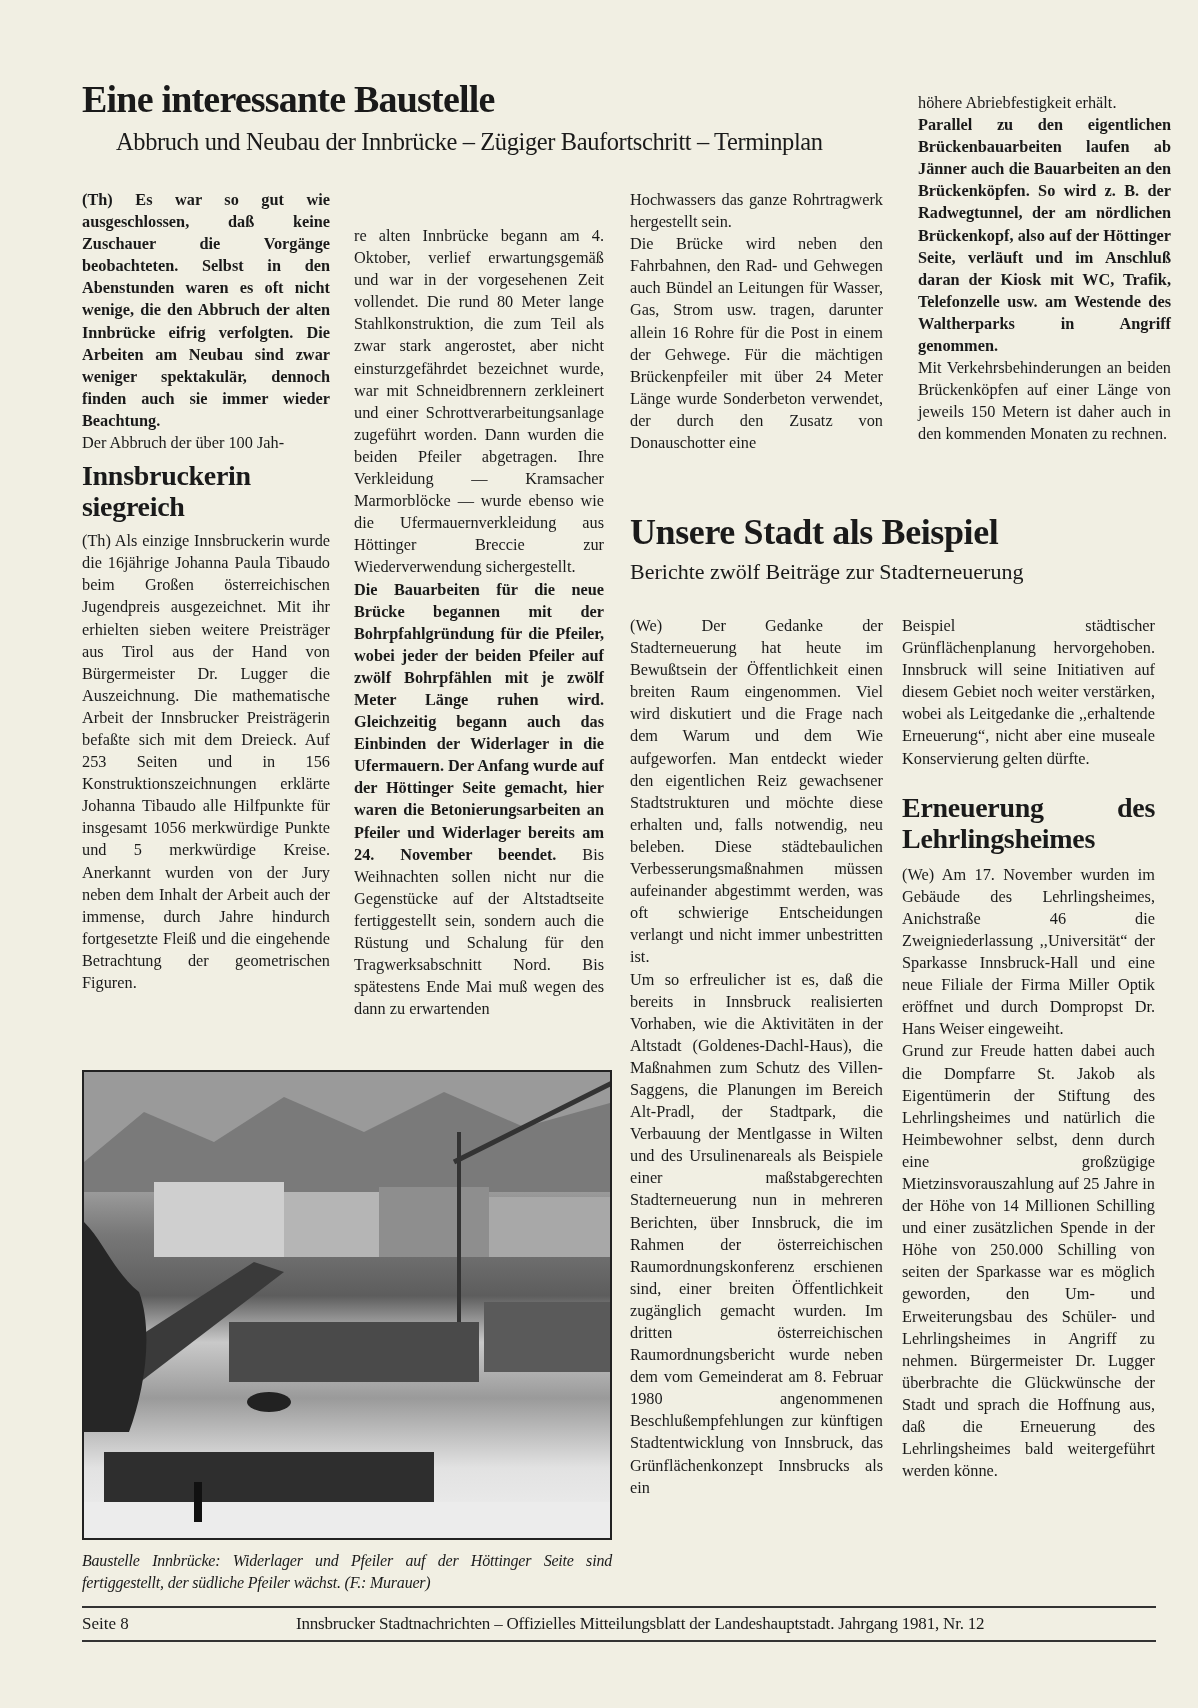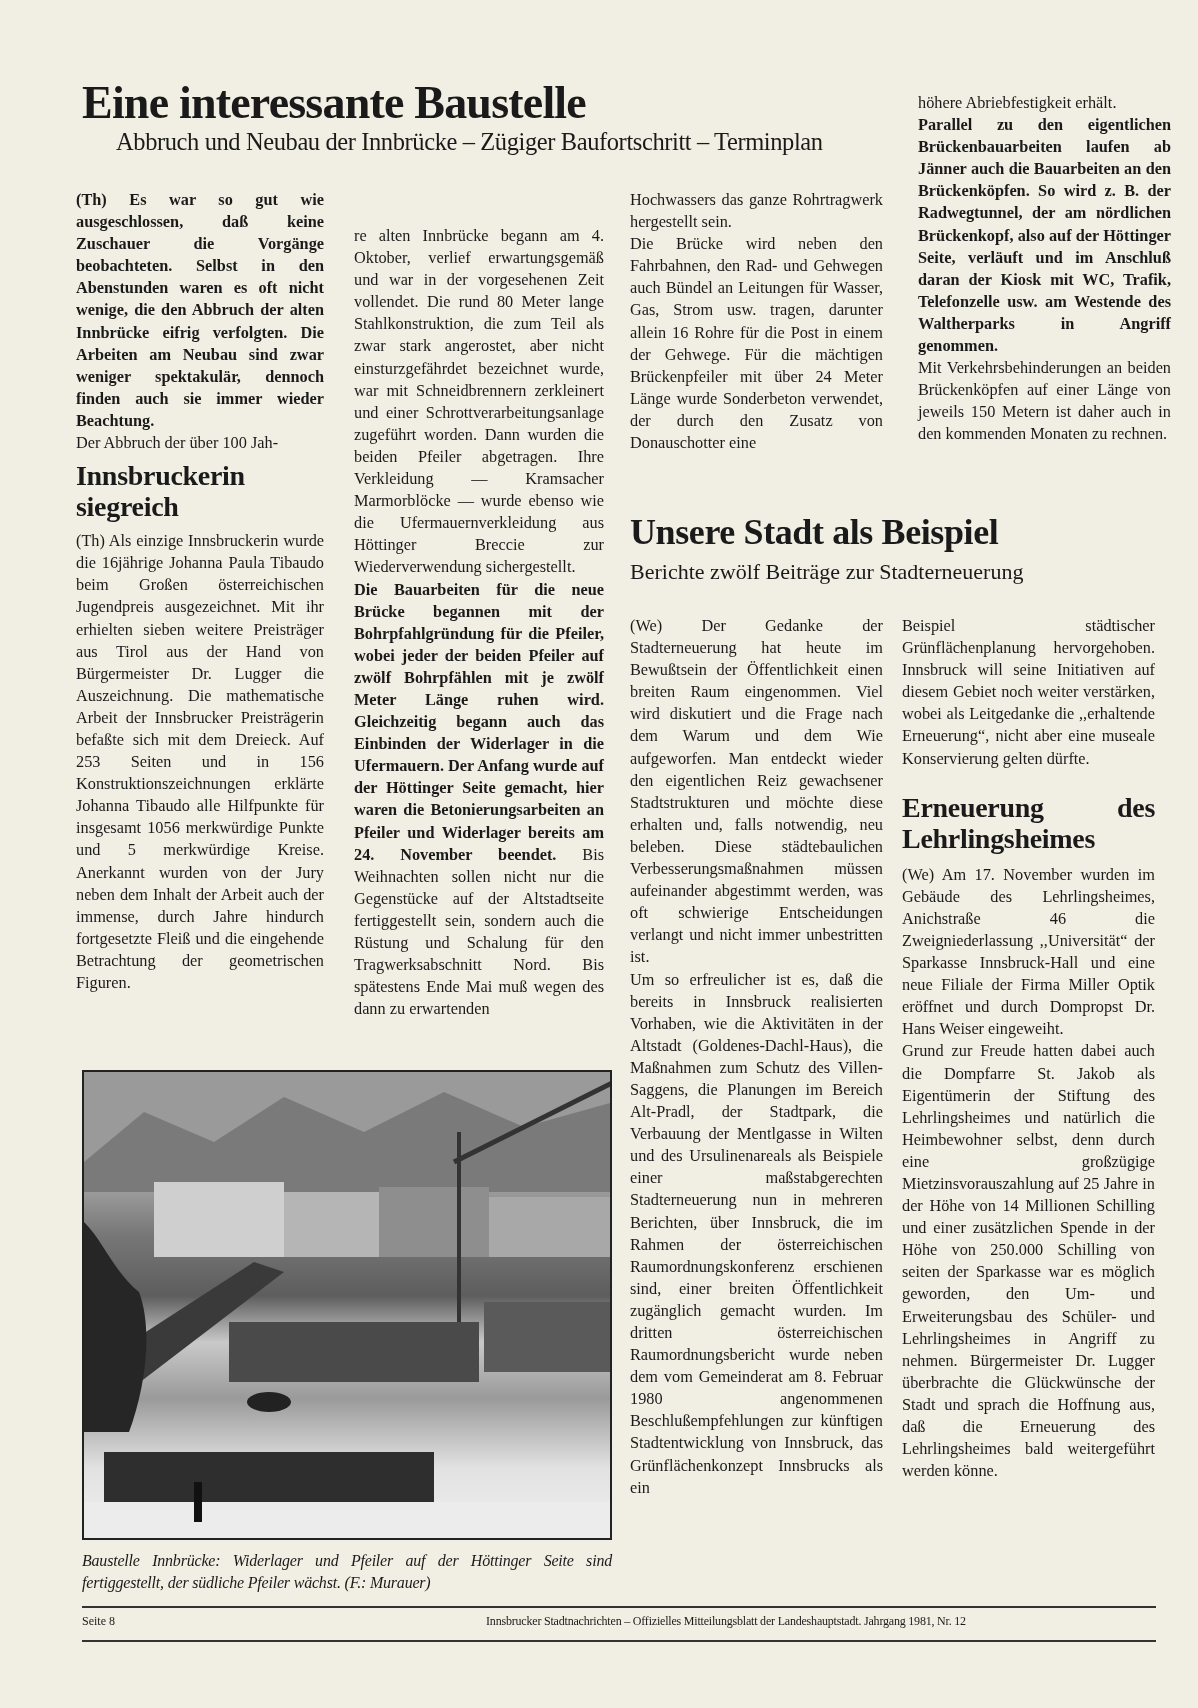--- a/index.html
+++ b/index.html
@@ -8,41 +8,41 @@
     background: #f1efe3;
     font-family: "Liberation Serif", "DejaVu Serif", serif;
     color: #1a1a1a;
     position: relative;
     overflow: hidden;
   }
   .abs { position: absolute; }
   .col { position: absolute; font-size: 16.3px; line-height: 22.1px; text-align: justify; }
   .col p { margin: 0; }
   .bold { font-weight: bold; }
-  .h1 { font-size: 46px; font-weight: bold; letter-spacing: -0.8px; line-height: 1; }
+  .h1 { font-size: 38px; font-weight: bold; letter-spacing: -0.8px; line-height: 1; }
   .sub { font-size: 24.5px; letter-spacing: -0.4px; line-height: 1.1; }
   .h2 { font-size: 28px; font-weight: bold; line-height: 31px; letter-spacing: -0.3px; }
   .h1b { font-size: 36px; font-weight: bold; line-height: 1; letter-spacing: -0.4px; }
   .sub2 { font-size: 22px; line-height: 1.1; }
   .caption { font-style: italic; font-size: 16px; line-height: 22px; text-align: justify; letter-spacing: -0.2px; }
   .rule { position: absolute; background: #333; height: 2px; }
   .photo {
     position: absolute; left: 82px; top: 1070px; width: 530px; height: 470px;
     border: 2px solid #222; box-sizing: border-box; overflow: hidden;
     background: linear-gradient(#8b8b8b 0%, #b8b8b8 18%, #777 35%, #5d5d5d 48%, #c9c9c9 58%, #9a9a9a 70%, #e2e2e2 85%, #f0f0f0 100%);
   }
-  .footer { font-size: 12px; }
+  .footer { font-size: 17px; }
 </style>
 </head>
 <body>
 
 <div class="abs h1" style="left:82px; top:80px;">Eine interessante Baustelle</div>
 <div class="abs sub" style="left:82px; top:129px;margin-left:34px;">Abbruch und Neubau der Innbrücke – Zügiger Baufortschritt – Terminplan</div>
 
-<div class="col" style="left:76px; top:189px; width:248px;">
+<div class="col" style="left:82px; top:189px; width:248px;">
   <p class="bold">(Th) Es war so gut wie ausgeschlossen, daß keine Zuschauer die Vorgänge beobachteten. Selbst in den Abenstunden waren es oft nicht wenige, die den Abbruch der alten Innbrücke eifrig verfolgten. Die Arbeiten am Neubau sind zwar weniger spektakulär, dennoch finden auch sie immer wieder Beachtung.</p>
   <p>Der Abbruch der über 100 Jah-</p>
   <div class="h2" style="margin-top:6px; margin-bottom:8px;">Innsbruckerin siegreich</div>
   <p>(Th) Als einzige Innsbruckerin wurde die 16jährige Johanna Paula Tibaudo beim Großen österreichischen Jugendpreis ausgezeichnet. Mit ihr erhielten sieben weitere Preisträger aus Tirol aus der Hand von Bürgermeister Dr. Lugger die Auszeichnung. Die mathematische Arbeit der Innsbrucker Preisträgerin befaßte sich mit dem Dreieck. Auf 253 Seiten und in 156 Konstruktionszeichnungen erklärte Johanna Tibaudo alle Hilfpunkte für insgesamt 1056 merkwürdige Punkte und 5 merkwürdige Kreise. Anerkannt wurden von der Jury neben dem Inhalt der Arbeit auch der immense, durch Jahre hindurch fortgesetzte Fleiß und die eingehende Betrachtung der geometrischen Figuren.</p>
 </div>
 
 <div class="col" style="left:354px; top:189px; width:250px;margin-top:36px;">
   <p><span>re alten Innbrücke begann am 4. Oktober, verlief erwartungsgemäß und war in der vorgesehenen Zeit vollendet. Die rund 80 Meter lange Stahlkonstruktion, die zum Teil als zwar stark angerostet, aber nicht einsturzgefährdet bezeichnet wurde, war mit Schneidbrennern zerkleinert und einer Schrottverarbeitungsanlage zugeführt worden. Dann wurden die beiden Pfeiler abgetragen. Ihre Verkleidung — Kramsacher Marmorblöcke — wurde ebenso wie die Ufermauernverkleidung aus Höttinger Breccie zur Wiederverwendung sichergestellt.</span></p>
   <p><span class="bold">Die Bauarbeiten für die neue Brücke begannen mit der Bohrpfahlgründung für die Pfeiler, wobei jeder der beiden Pfeiler auf zwölf Bohrpfählen mit je zwölf Meter Länge ruhen wird. Gleichzeitig begann auch das Einbinden der Widerlager in die Ufermauern. Der Anfang wurde auf der Höttinger Seite gemacht, hier waren die Betonierungsarbeiten an Pfeiler und Widerlager bereits am 24. November beendet.</span><span> Bis Weihnachten sollen nicht nur die Gegenstücke auf der Altstadtseite fertiggestellt sein, sondern auch die Rüstung und Schalung für den Tragwerksabschnitt Nord. Bis spätestens Ende Mai muß wegen des dann zu erwartenden</span></p>
 </div>
@@ -84,14 +84,14 @@
 Um so erfreulicher ist es, daß die bereits in Innsbruck realisierten Vorhaben, wie die Aktivitäten in der Altstadt (Goldenes-Dachl-Haus), die Maßnahmen zum Schutz des Villen-Saggens, die Planungen im Bereich Alt-Pradl, der Stadtpark, die Verbauung der Mentlgasse in Wilten und des Ursulinenareals als Beispiele einer maßstabgerechten Stadterneuerung nun in mehreren Berichten, über Innsbruck, die im Rahmen der österreichischen Raumordnungskonferenz erschienen sind, einer breiten Öffentlichkeit zugänglich gemacht wurden. Im dritten österreichischen Raumordnungsbericht wurde neben dem vom Gemeinderat am 8. Februar 1980 angenommenen Beschlußempfehlungen zur künftigen Stadtentwicklung von Innsbruck, das Grünflächenkonzept Innsbrucks als ein</div>
 <div class="col" style="left:902px; top:615px; width:253px;">
   <p>Beispiel städtischer Grünflächenplanung hervorgehoben. Innsbruck will seine Initiativen auf diesem Gebiet noch weiter verstärken, wobei als Leitgedanke die ,,erhaltende Erneuerung“, nicht aber eine museale Konservierung gelten dürfte.</p>
   <div class="h2" style="margin-top:22px; margin-bottom:10px;">Erneuerung des Lehrlingsheimes</div>
   <p style="white-space:pre-line;">(We) Am 17. November wurden im Gebäude des Lehrlingsheimes, Anichstraße 46 die Zweigniederlassung ,,Universität“ der Sparkasse Innsbruck-Hall und eine neue Filiale der Firma Miller Optik eröffnet und durch Dompropst Dr. Hans Weiser eingeweiht.
 Grund zur Freude hatten dabei auch die Dompfarre St. Jakob als Eigentümerin der Stiftung des Lehrlingsheimes und natürlich die Heimbewohner selbst, denn durch eine großzügige Mietzinsvorauszahlung auf 25 Jahre in der Höhe von 14 Millionen Schilling und einer zusätzlichen Spende in der Höhe von 250.000 Schilling von seiten der Sparkasse war es möglich geworden, den Um- und Erweiterungsbau des Schüler- und Lehrlingsheimes in Angriff zu nehmen. Bürgermeister Dr. Lugger überbrachte die Glückwünsche der Stadt und sprach die Hoffnung aus, daß die Erneuerung des Lehrlingsheimes bald weitergeführt werden könne.</p>
 </div>
 
 <div class="rule" style="left:82px; top:1606px; width:1074px;"></div>
 <div class="abs footer" style="left:82px; top:1614px;">Seite 8</div>
-<div class="abs footer" style="left:296px; top:1614px; width:860px; text-align:center; letter-spacing:-0.2px;">Innsbrucker Stadtnachrichten – Offizielles Mitteilungsblatt der Landeshauptstadt. Jahrgang 1981, Nr. 12</div>
+<div class="abs footer" style="left:296px; top:1614px; width:860px; text-align:left; letter-spacing:-0.2px;">Innsbrucker Stadtnachrichten – Offizielles Mitteilungsblatt der Landeshauptstadt. Jahrgang 1981, Nr. 12</div>
 <div class="rule" style="left:82px; top:1640px; width:1074px;"></div>
 
 </body></html>

